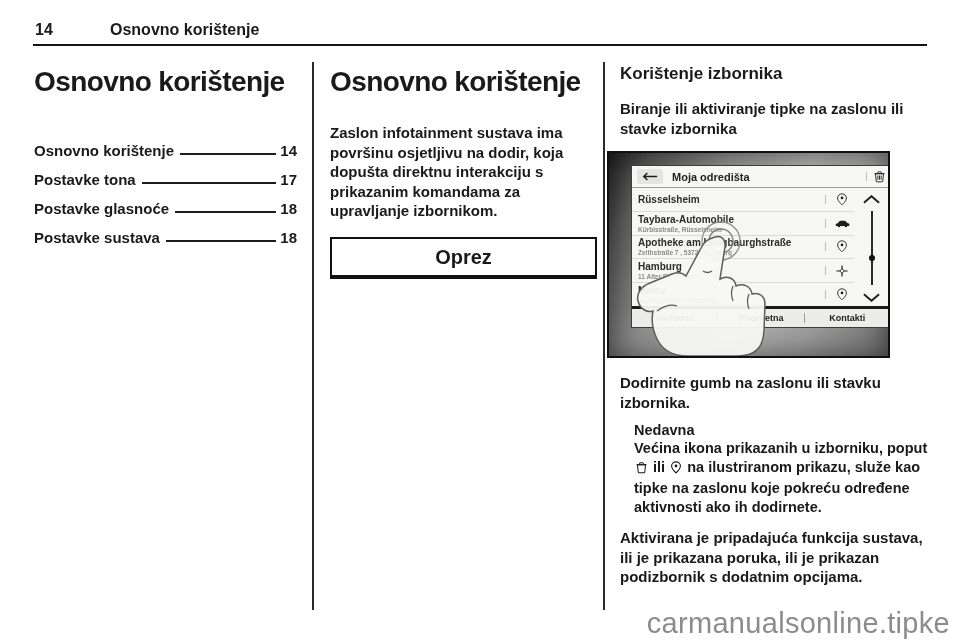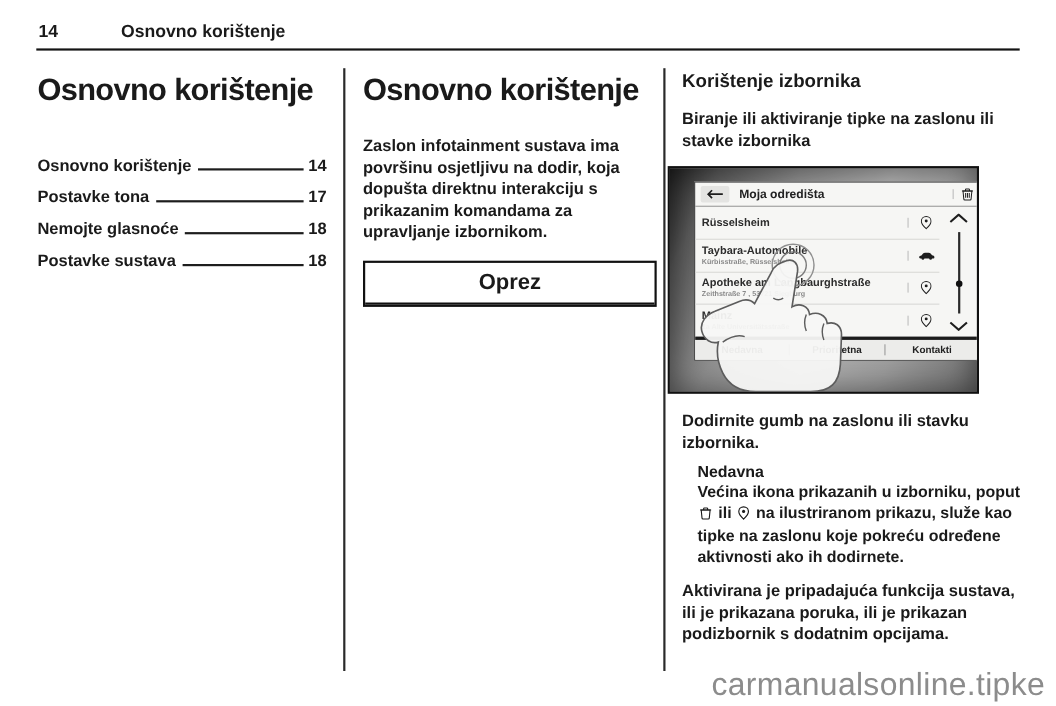--- a/index.html
+++ b/index.html
@@ -91,21 +91,21 @@
         <span>Osnovno korištenje</span>
         <span class="toc-leader"></span>
         <span>14</span>
       </div>
       <div class="toc-item">
         <span>Postavke tona</span>
         <span class="toc-leader"></span>
         <span>17</span>
       </div>
       <div class="toc-item">
-        <span>Nemojte glasnoće</span>
+        <span>Postavke glasnoće</span>
         <span class="toc-leader"></span>
         <span>18</span>
       </div>
       <div class="toc-item">
         <span>Postavke sustava</span>
         <span class="toc-leader"></span>
         <span>18</span>
       </div>
     </div>
   </section>
@@ -172,20 +172,33 @@
           <div class="row">
             <div class="row-text">
               <div class="row-title">Apotheke am Langbaurghstraße</div>
               <div class="row-sub">Zeithstraße 7 , 53721 Siegburg</div>
             </div>
             <span class="vsep"></span>
             <span class="row-icon">
               <svg width="10" height="13" viewBox="0 0 12 15">
                   <path d="M6,0.7 C3,0.7 0.7,3 0.7,5.8 C0.7,9.2 6,14 6,14 C6,14 11.3,9.2 11.3,5.8 C11.3,3 9,0.7 6,0.7 Z" fill="none" stroke="#1e1e1e" stroke-width="1.1"></path>
                   <circle cx="6" cy="5.6" r="1.6" fill="#1e1e1e"></circle>
+                </svg>
+            </span>
+          </div>
+          <div class="row">
+            <div class="row-text">
+              <div class="row-title">Hamburg</div>
+              <div class="row-sub">11 Alter Fischmarkt</div>
+            </div>
+            <span class="vsep"></span>
+            <span class="row-icon">
+              <svg width="12" height="12" viewBox="0 0 14 14">
+                  <path d="M7,0.5 V13.5 M0.5,7 H13.5" stroke="#1e1e1e" stroke-width="1.4"></path>
+                  <path d="M7,4.4 L9.6,7 L7,9.6 L4.4,7 Z" fill="#f6f6f4" stroke="#1e1e1e"></path>
                 </svg>
             </span>
           </div>
           <div class="row">
             <div class="row-text">
               <div class="row-title">Mainz</div>
               <div class="row-sub">1a Alte Universitätsstraße</div>
             </div>
             <span class="vsep"></span>
             <span class="row-icon">

